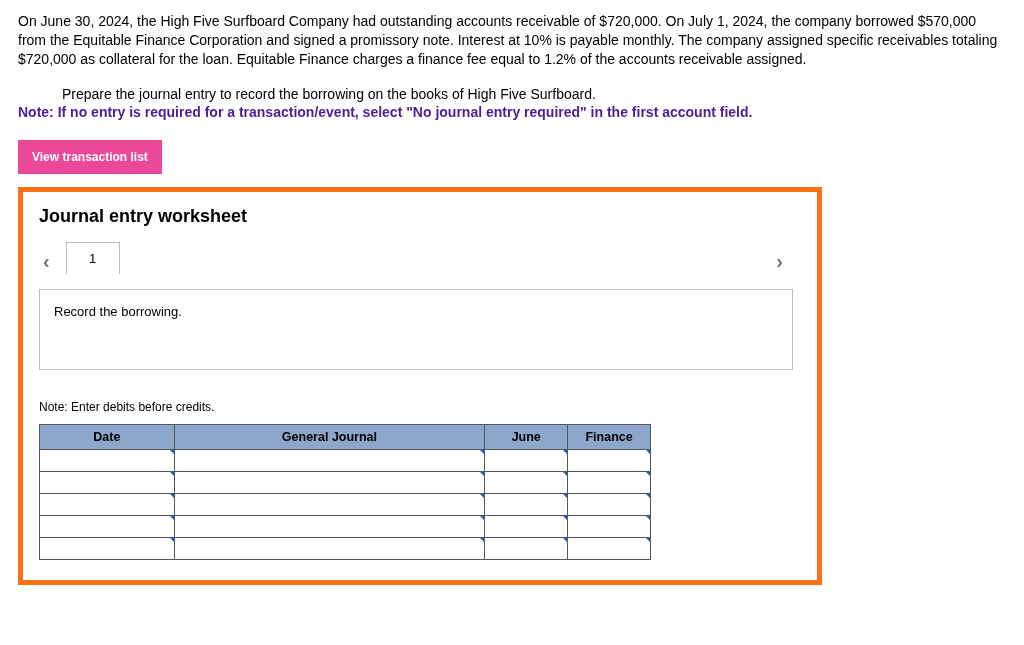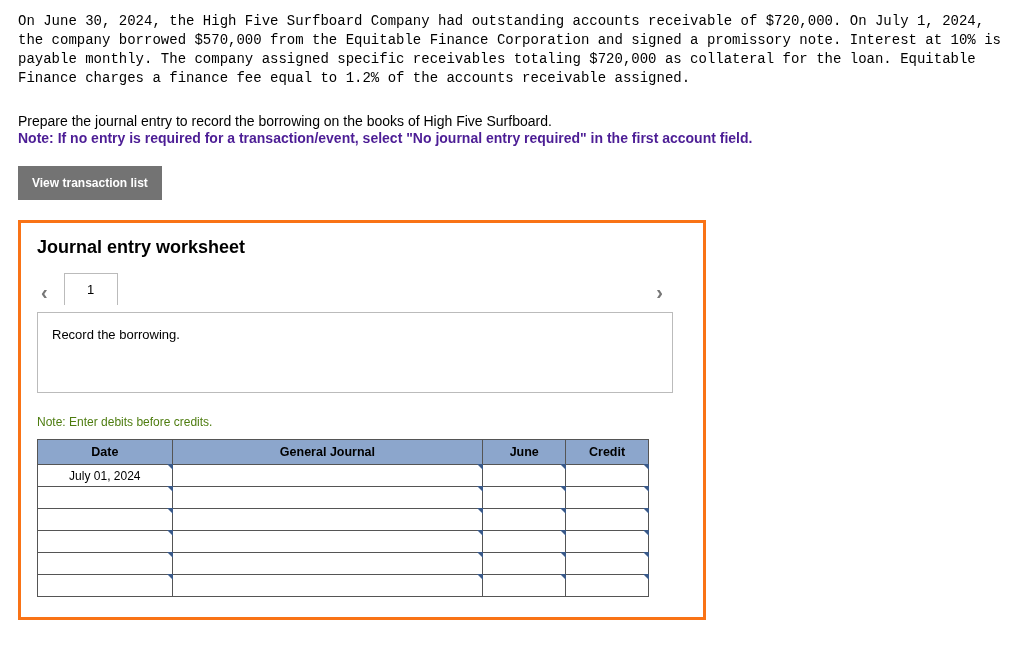--- a/index.html
+++ b/index.html
@@ -6,51 +6,51 @@
     body {
       font-family: Arial, Helvetica, sans-serif;
       font-size: 14px;
       color: #000;
       background: #fff;
       padding: 12px 18px;
       width: 1024px;
     }
     .problem-text {
       line-height: 1.35;
-      margin-bottom: 24px;
-      font-family: Liberation Mono, monospace;
+      margin-bottom: 16px;
     }
     .required-block {
       margin-bottom: 20px;
     }
     .required-label {
       font-weight: bold;
     }
     .required-instruction {
       line-height: 1.35;
+      margin-left: 44px;
     }
     .note-red {
       color: #4c1d95;
       font-weight: bold;
     }
     .view-trans-btn {
       display: inline-block;
-      background: #737373;
+      background: #ec4899;
       color: #fff;
       font-weight: bold;
       font-size: 12px;
       padding: 10px 14px;
       border: none;
       cursor: pointer;
-      margin-bottom: 20px;
+      margin-bottom: 13px;
     }
     .worksheet-panel {
-      border: 3px solid #f97316;
-      width: 688px;
-      padding: 0 14px 20px 0;
+      border: 5px solid #f97316;
+      width: 804px;
+      padding: 0 8px 20px 0;
     }
     .worksheet-title {
       font-family: "Arial Black", Arial, sans-serif;
       font-weight: 900;
       font-size: 18px;
       padding: 14px 16px 10px 16px;
     }
     .tabs-row {
       display: flex;
       align-items: flex-end;
@@ -76,27 +76,27 @@
       width: 54px;
       height: 32px;
       margin-left: 10px;
       text-align: center;
       line-height: 32px;
       font-size: 13px;
       position: relative;
       top: 1px;
     }
     .desc-box {
-      margin: 8px 16px;
+      margin: 16px 16px;
       border: 1px solid #bbb;
       padding: 14px 14px 50px 14px;
       font-size: 13px;
     }
     .note-debit-credit {
-      color: #4d7c0f;
+      color: #000000;
       font-size: 12px;
       padding: 14px 16px 10px 16px;
     }
     .je-table {
       margin: 0 16px;
       border-collapse: collapse;
       width: 612px;
     }
     .je-table th {
       background: #8ca6cc;
@@ -154,30 +154,24 @@
   <div class="desc-box">Record the borrowing.</div>
 
   <div class="note-debit-credit">Note: Enter debits before credits.</div>
 
   <table class="je-table">
     <thead>
       <tr>
         <th class="col-date">Date</th>
         <th class="col-gj">General Journal</th>
         <th class="col-deb">June</th>
-        <th class="col-cred">Credit</th>
+        <th class="col-cred">Finance</th>
       </tr>
     </thead>
     <tbody>
-      <tr>
-        <td class="cell-center"><span>July 01, 2024</span><span class="dd-mark"></span></td>
-        <td><span></span><span class="dd-mark"></span></td>
-        <td><span></span><span class="dd-mark"></span></td>
-        <td><span></span><span class="dd-mark"></span></td>
-      </tr>
       <tr>
         <td><span></span><span class="dd-mark"></span></td>
         <td><span></span><span class="dd-mark"></span></td>
         <td><span></span><span class="dd-mark"></span></td>
         <td><span></span><span class="dd-mark"></span></td>
       </tr>
       <tr>
         <td><span></span><span class="dd-mark"></span></td>
         <td><span></span><span class="dd-mark"></span></td>
         <td><span></span><span class="dd-mark"></span></td>

